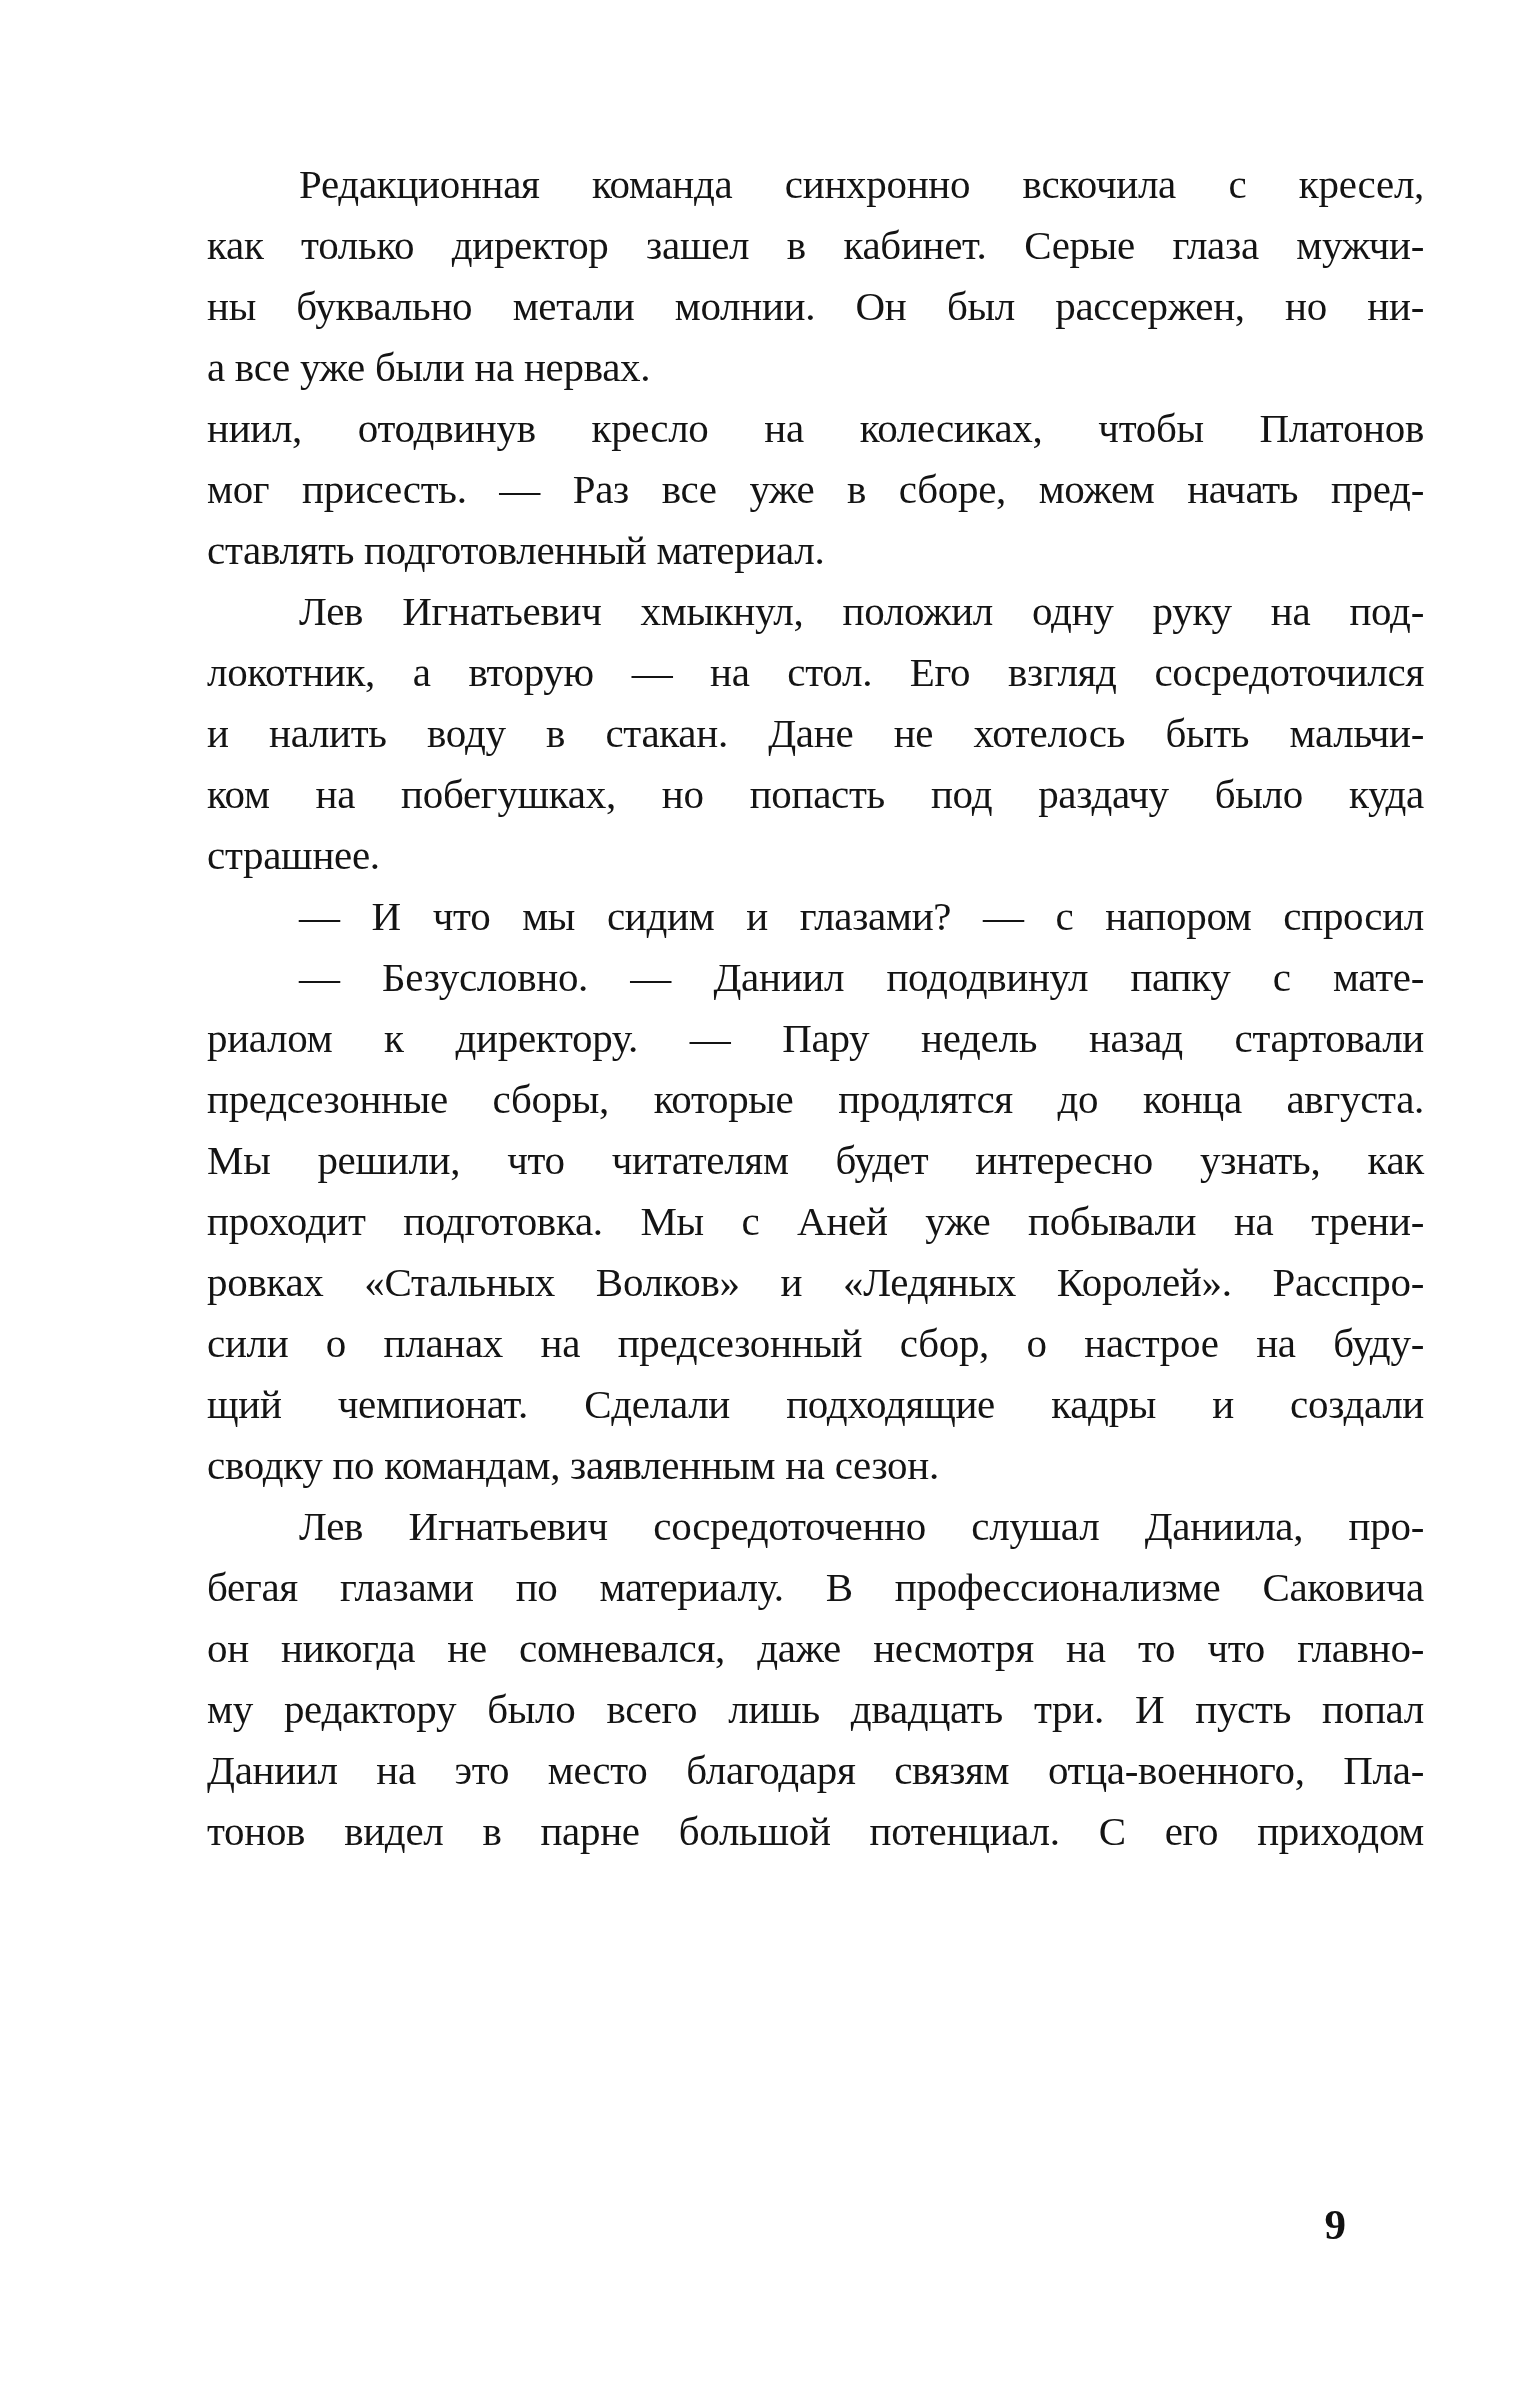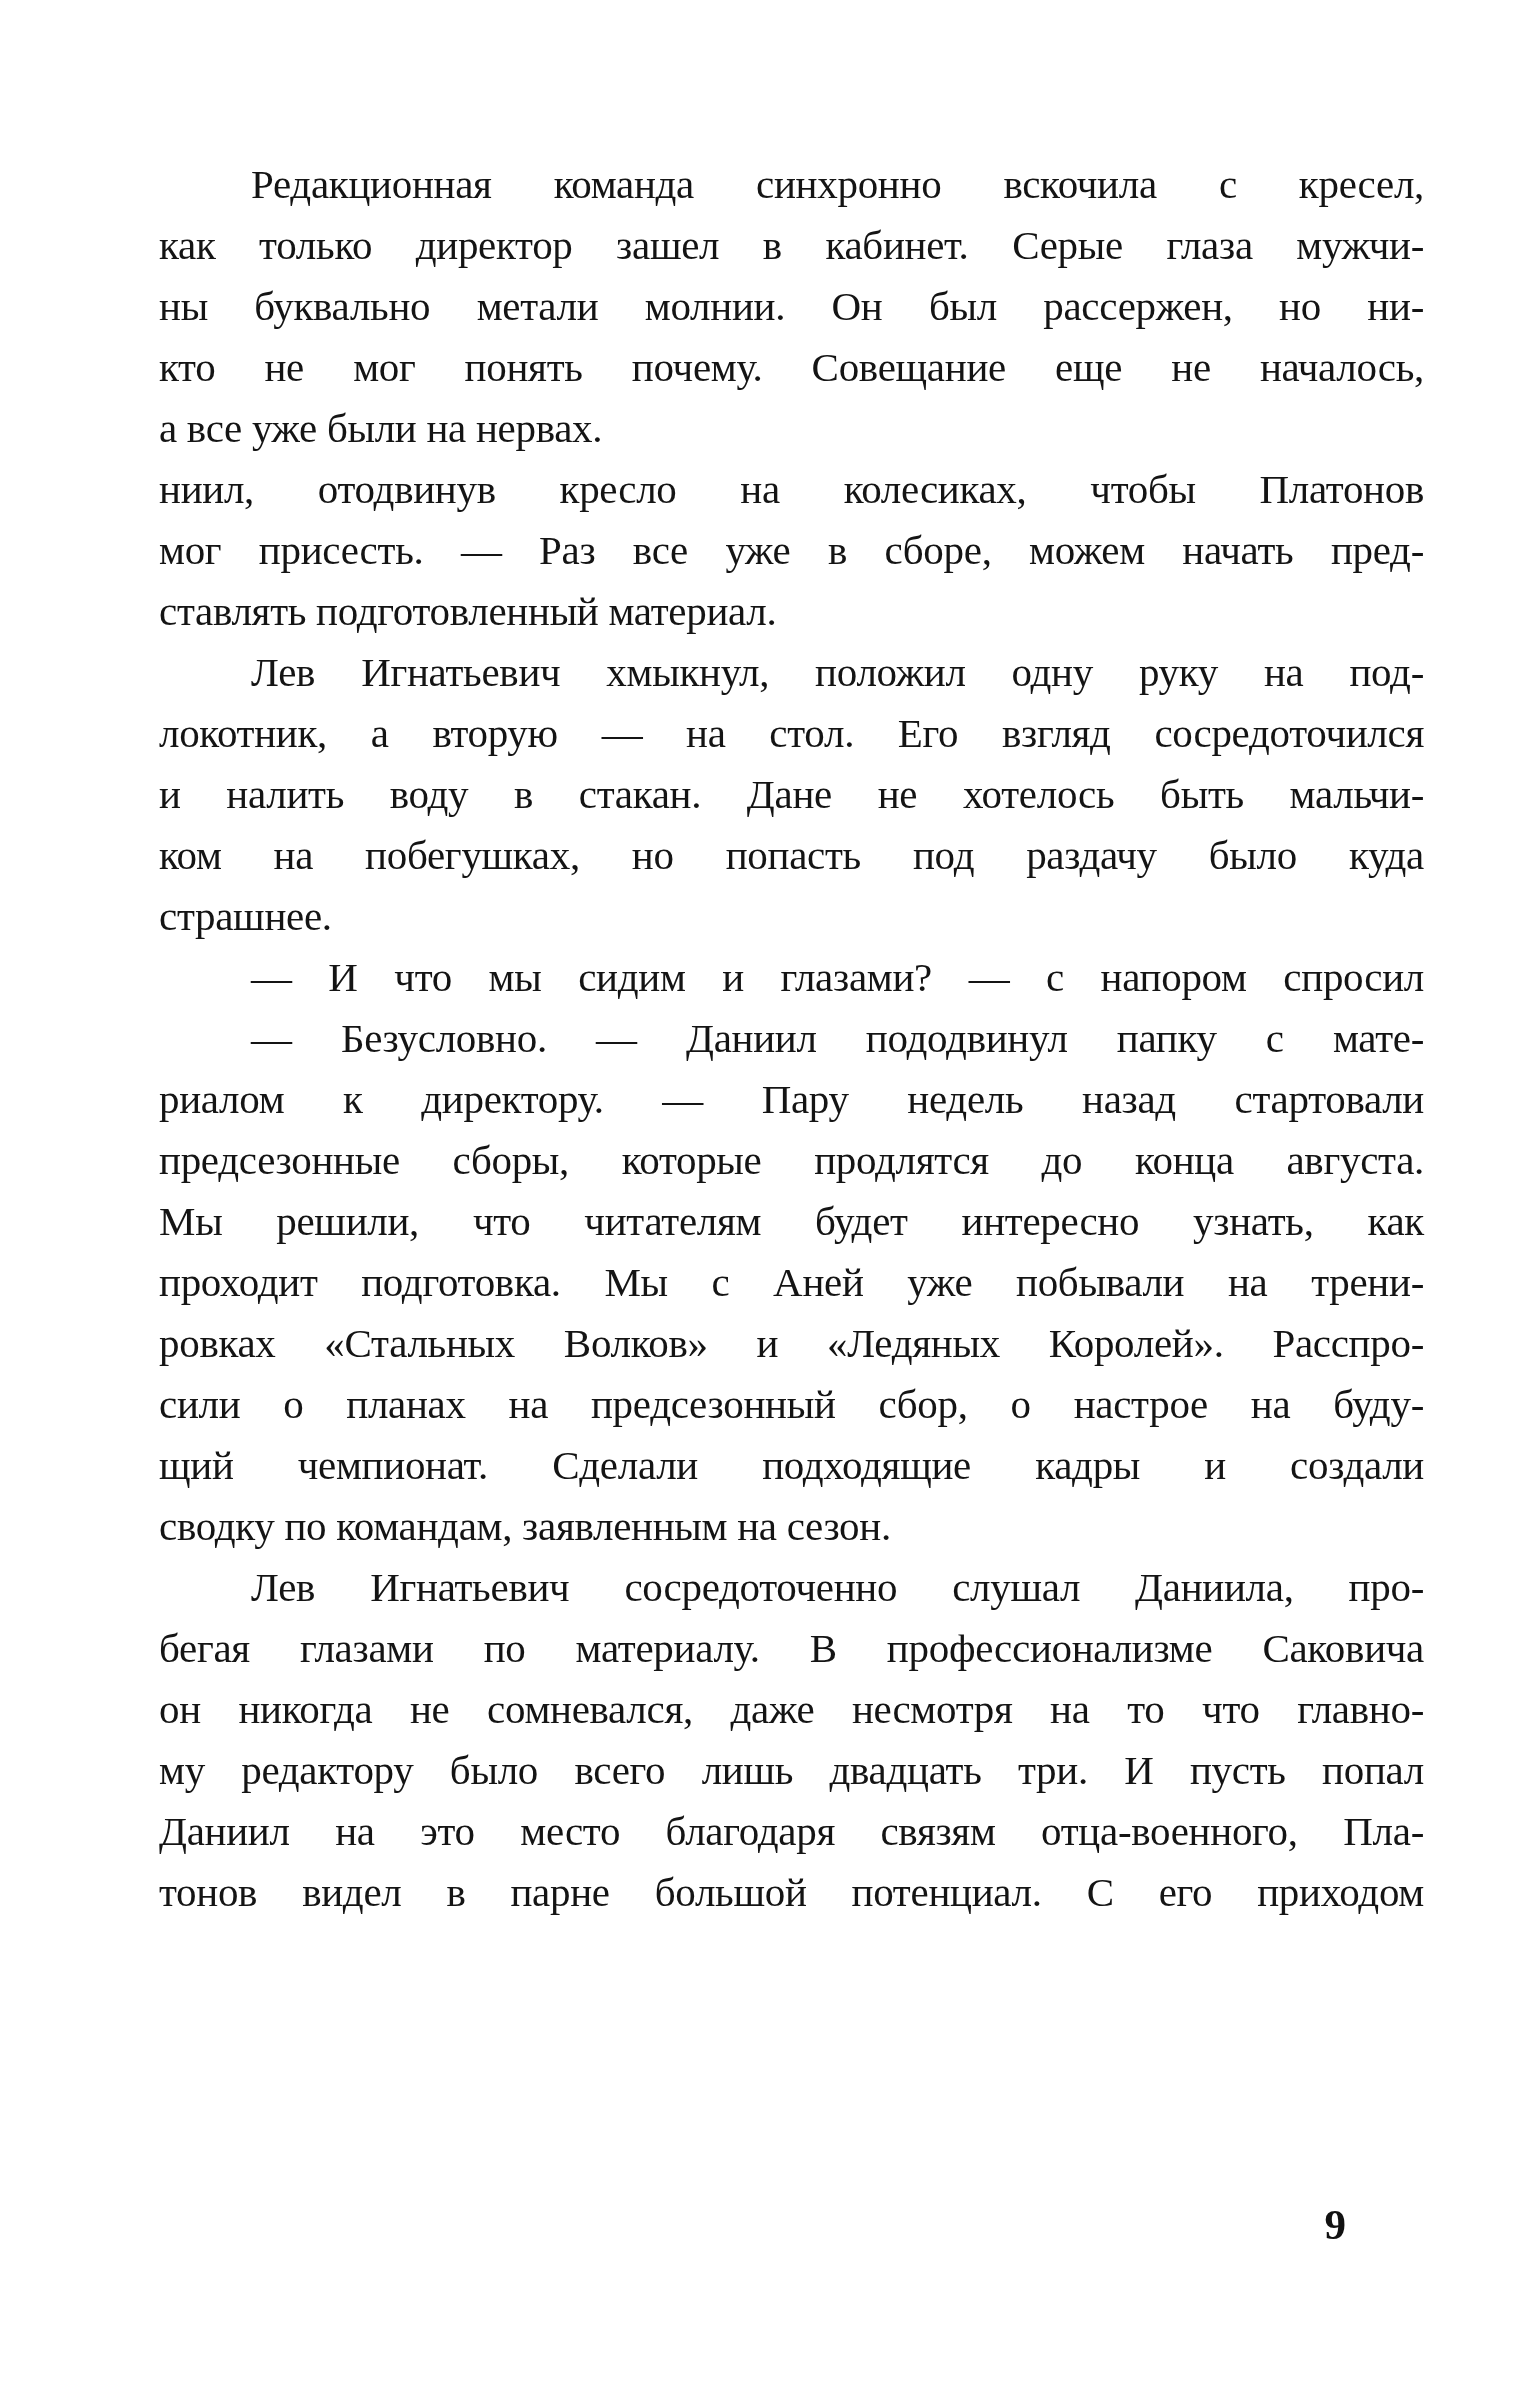--- a/index.html
+++ b/index.html
@@ -24,20 +24,21 @@
     margin: 0;
     padding: 0;
   }
   .line {
     font-size: 41px;
     line-height: 61px;
     letter-spacing: -0.3px;
     text-align: justify;
     text-align-last: justify;
     white-space: normal;
+    margin-left: 48px;
   }
   .line.first {
     text-indent: 92px;
   }
   .line.end {
     text-align: left;
     text-align-last: left;
   }
   .page-number {
     position: absolute;
@@ -51,21 +52,20 @@
 </style>
 </head>
 <body>
 
 <div class="text-block">
 
   <div class="paragraph">
     <div class="line first">Редакционная команда синхронно вскочила с кресел,</div>
     <div class="line">как только директор зашел в кабинет. Серые глаза мужчи-</div>
     <div class="line">ны буквально метали молнии. Он был рассержен, но ни-</div>
-    <div class="line">кто не мог понять почему. Совещание еще не началось,</div>
     <div class="line end">а все уже были на нервах.</div>
   </div>
 
   <div class="paragraph">
     <div class="line">ниил, отодвинув кресло на колесиках, чтобы Платонов</div>
     <div class="line">мог присесть. — Раз все уже в сборе, можем начать пред-</div>
     <div class="line end">ставлять подготовленный материал.</div>
   </div>
 
   <div class="paragraph">

